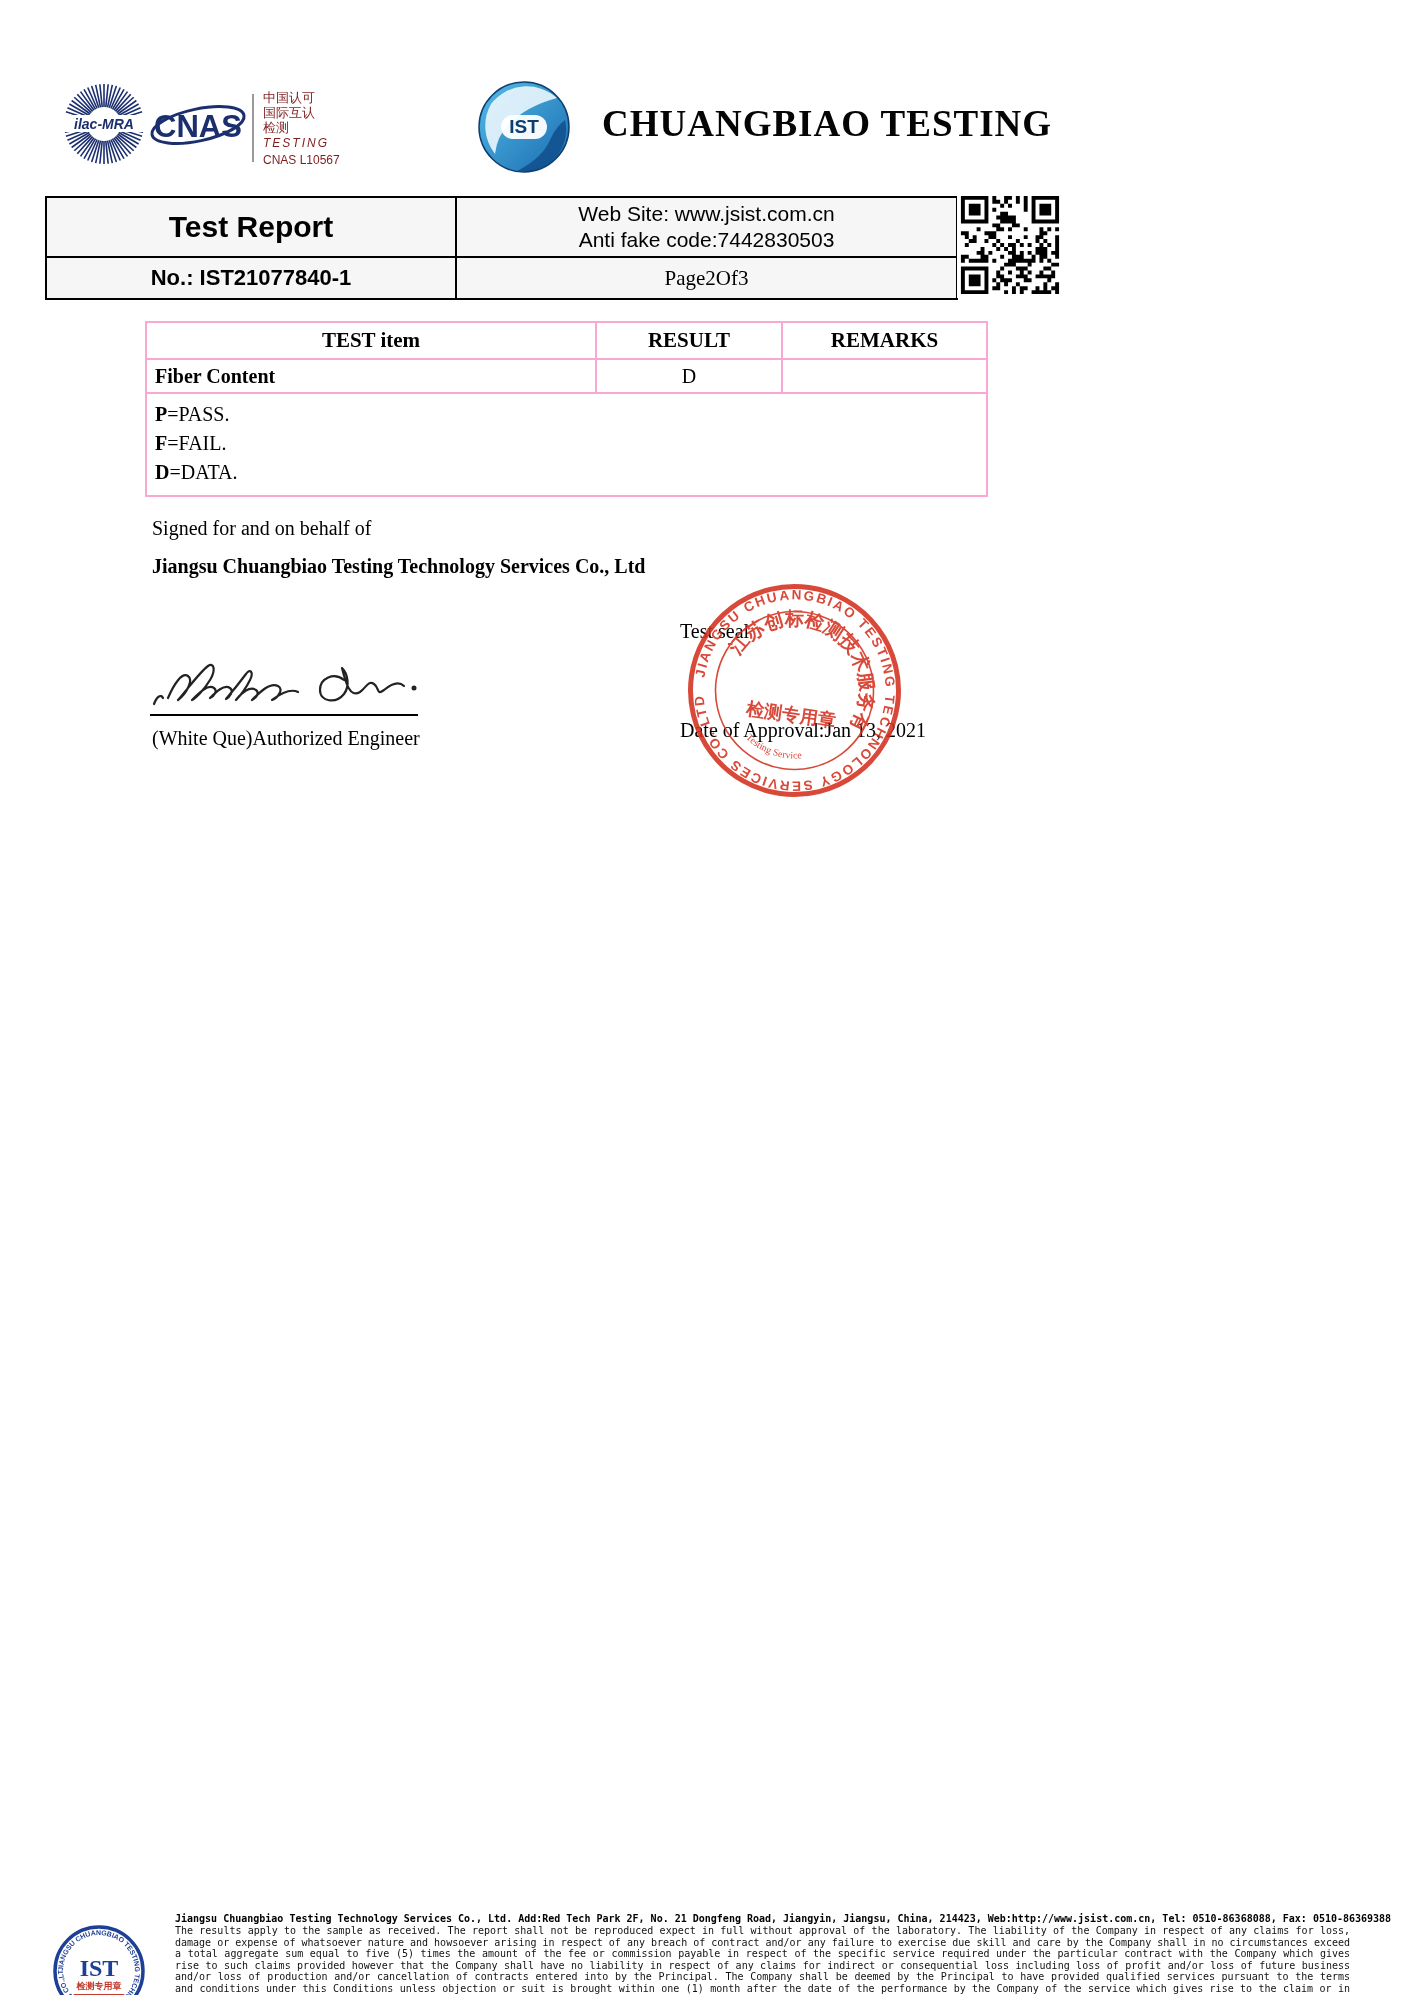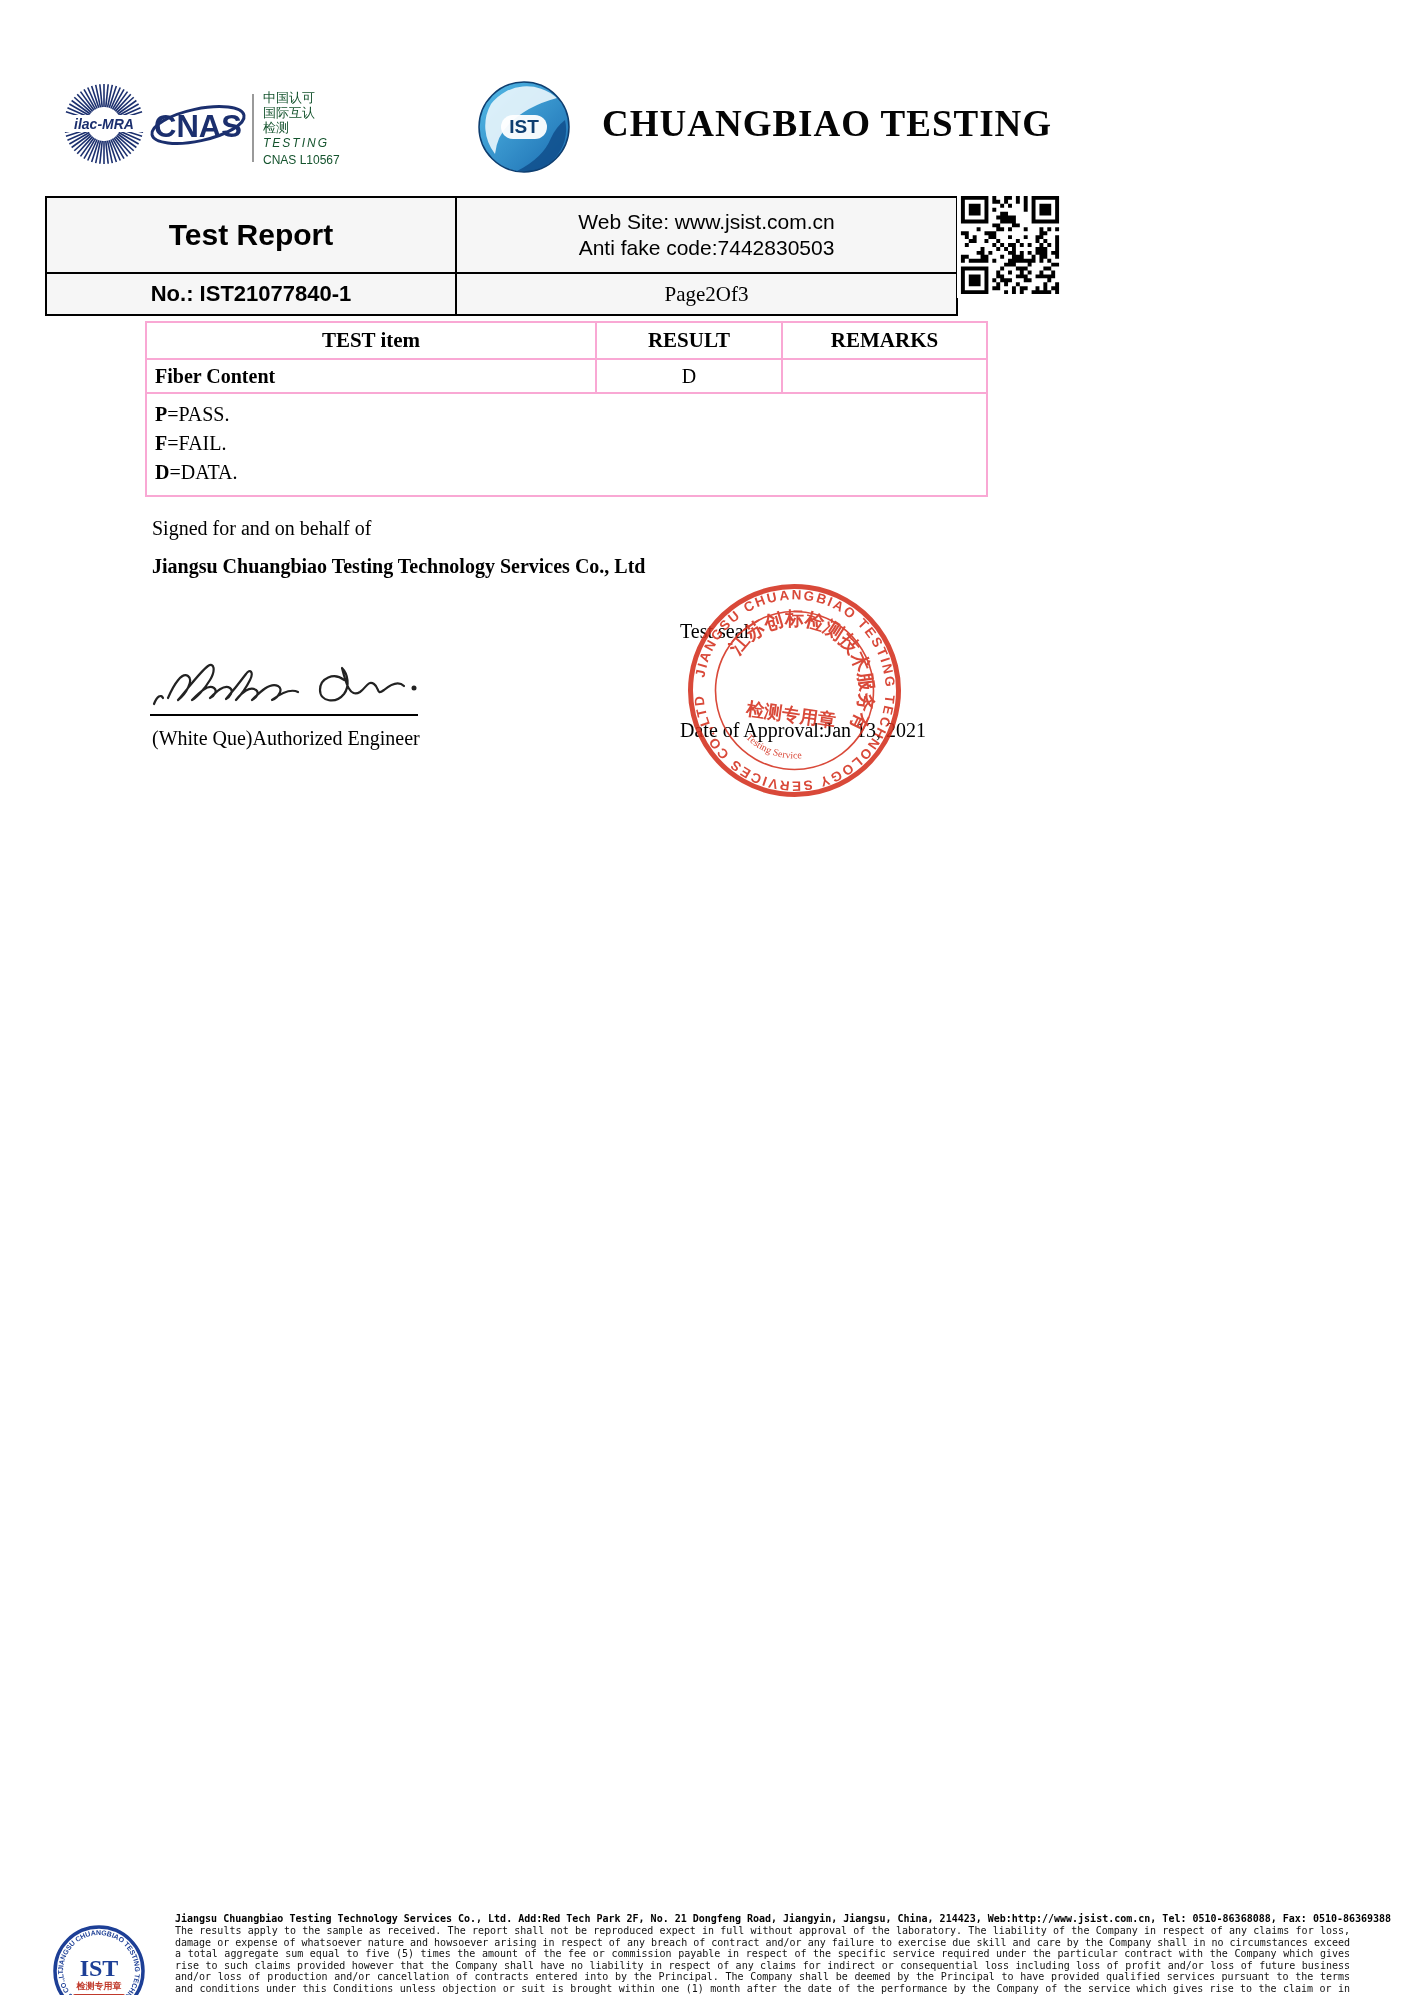--- a/index.html
+++ b/index.html
@@ -6,34 +6,34 @@
   html,body { background:#888; }
   .page {
     position:relative; width:1411px; height:1995px; margin:0 auto;
     background:#ffffff; font-family:"Liberation Serif", serif; color:#000;
     overflow:hidden;
   }
   .abs { position:absolute; }
 
   
   .acc-divider { left:252px; top:94px; width:2px; height:68px; background:#9a9a9a; }
-  .acc-text { left:263px; top:90px; font-family:"Liberation Sans", sans-serif; color:#14532d; }
+  .acc-text { left:263px; top:90px; font-family:"Liberation Sans", sans-serif; color:#7f1d1d; }
   .acc-text div { font-size:13px; line-height:15px; }
   .acc-text div:nth-child(4) { letter-spacing:2px; font-size:12px; margin-top:1px;font-style:italic; }
   .acc-text div:nth-child(5) { font-size:12px; margin-top:2px; }
 
   .company-title { left:602px; top:102px; font-family:"Liberation Serif", serif;
     font-weight:bold; font-size:37px; letter-spacing:1px; color:#050505; }
 
   
   .header-table { left:45px; top:196px; width:911px; border-collapse:collapse; table-layout:fixed; }
   .header-table td { border:2px solid #000; text-align:center; vertical-align:middle; background:#f6f6f6; }
   .ht-left  { width:410px; }
   .ht-right { width:501px; }
-  .ht-r1 td { height:76px; }
+  .ht-r1 td { height:60px; }
   .ht-r2 td { height:42px; }
   .title { font-family:"Liberation Sans", sans-serif; font-weight:bold; font-size:30px; }
   .web-line { font-family:"Liberation Sans", sans-serif; font-size:21px; line-height:26px; }
   .no-line { font-family:"Liberation Sans", sans-serif; font-weight:bold; font-size:22px; }
   .page-line { font-size:21px; }
 
   
   .results-table { left:145px; top:321px; width:820px; border-collapse:collapse; table-layout:fixed; }
   .results-table th, .results-table td { border:2px solid #f9a8d4; }
   .results-table th { height:37px; font-size:21px; font-weight:bold; text-align:center; }

